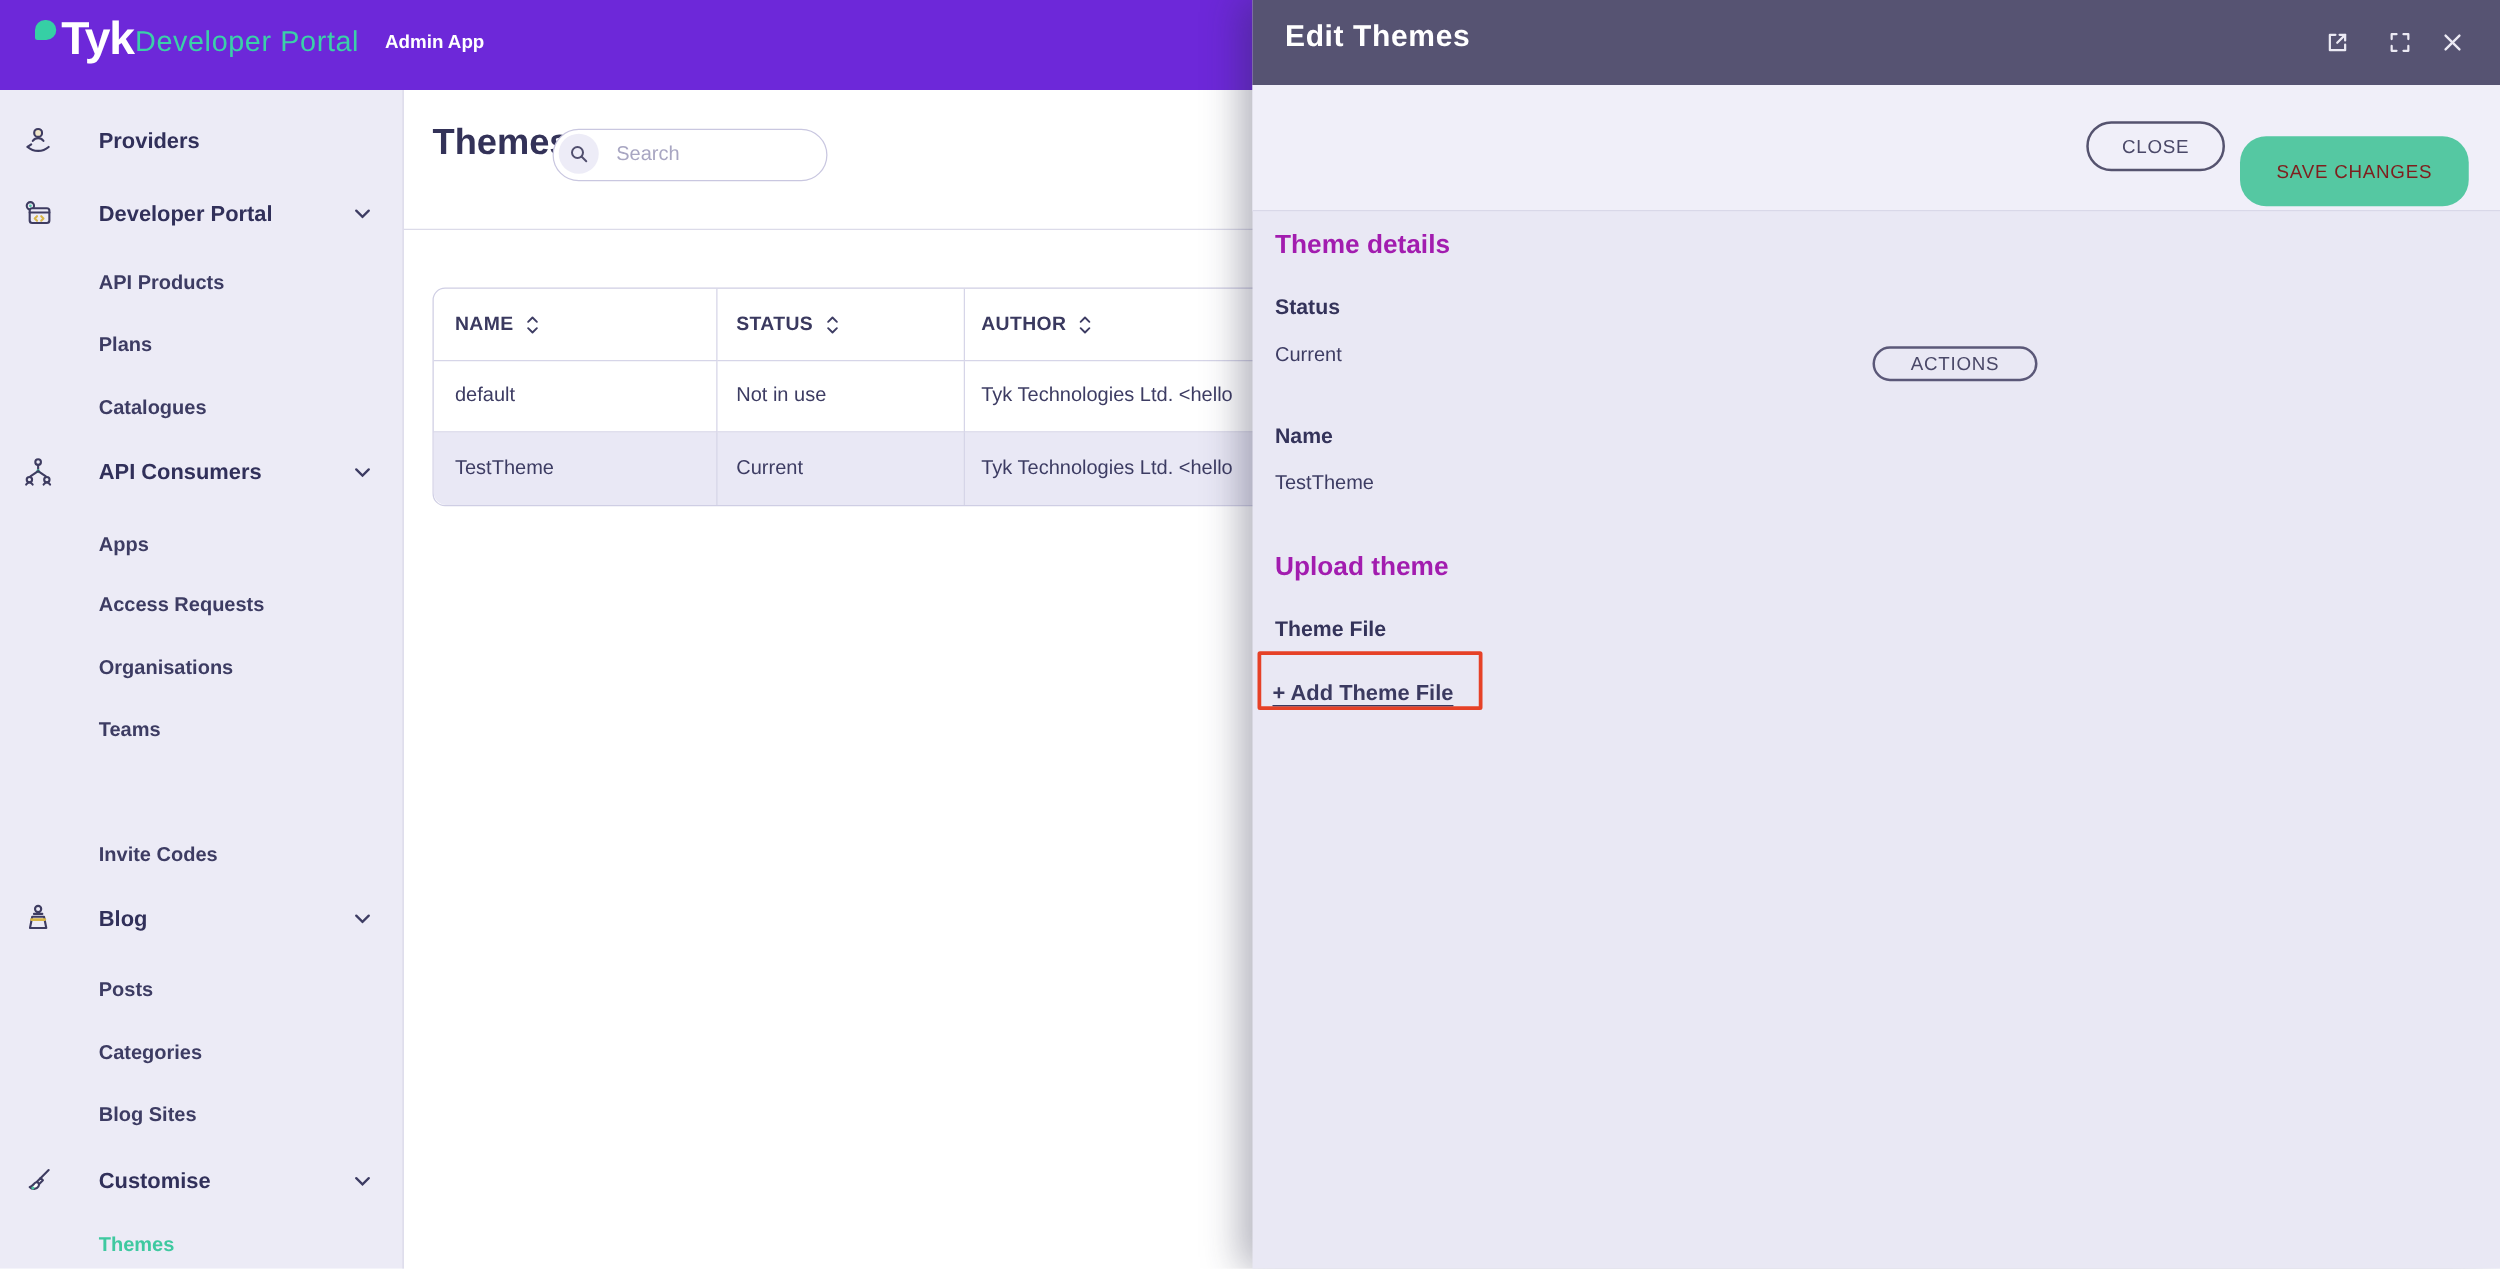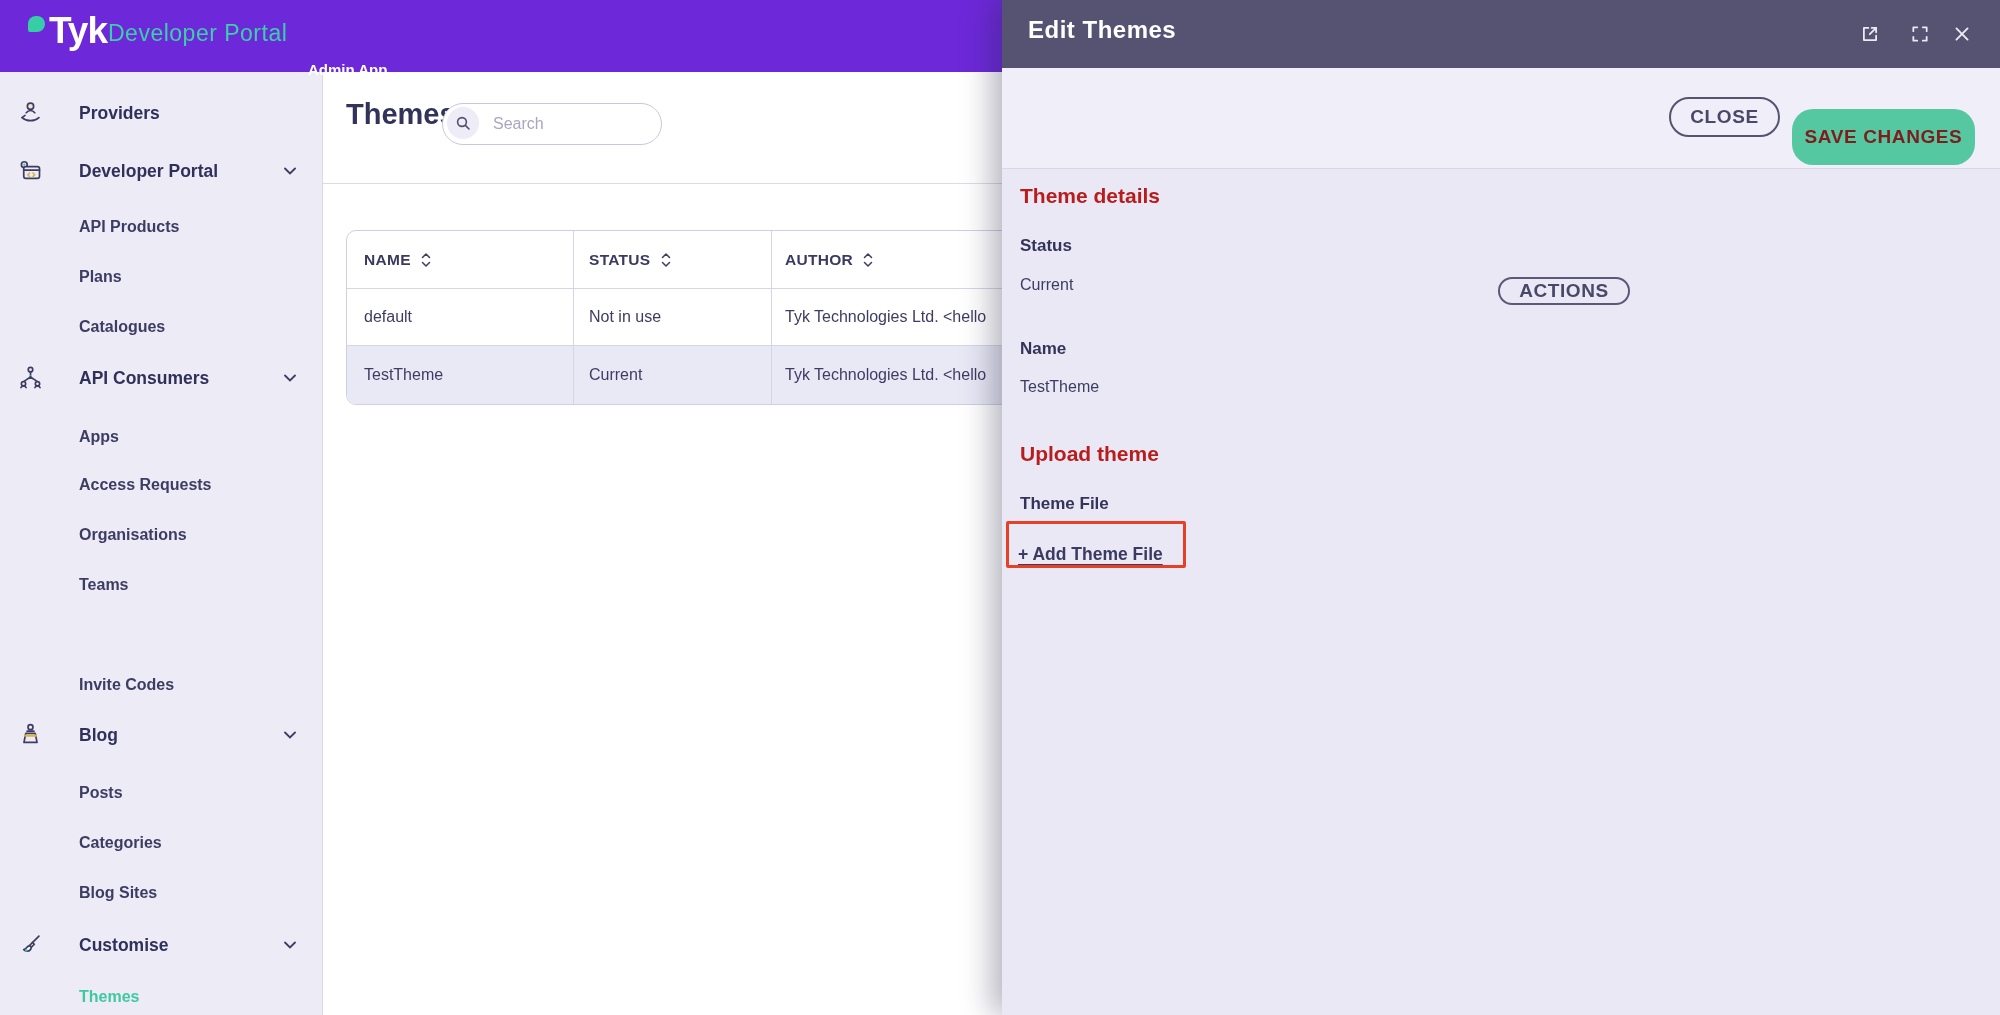--- a/index.html
+++ b/index.html
@@ -8,21 +8,21 @@
     font-family:"Liberation Sans",sans-serif;background:#ffffff;
     -webkit-font-smoothing:antialiased;
   }
   svg{display:block}
 
   
   .app-header{position:absolute;left:0;top:0;width:2000px;height:72px;background:#6d28d9;z-index:3;}
   .logo-leaf{position:absolute;left:0;top:6px;width:17px;height:16px;background:#36cfa5;border-radius:8px 8px 8px 2px;}
   .logo-text{position:absolute;left:21px;top:0;font-size:37px;font-weight:700;color:#ffffff;letter-spacing:-1px;}
   .brand-text{position:absolute;left:108px;top:20px;font-size:23px;font-weight:400;color:#3bd0a8;letter-spacing:0.5px;}
-  .appname-text{position:absolute;left:308px;top:25px;font-size:15px;font-weight:700;color:#ffffff;margin-top:36px;}
+  .appname-text{position:absolute;left:308px;top:25px;font-size:15px;font-weight:700;color:#ffffff;}
 
   
   .sidebar{position:absolute;left:0;top:68px;width:322px;height:947px;background:#ecebf6;border-right:1px solid #d9d8e8;z-index:2;}
   .nav-item{position:absolute;left:0;width:322px;height:34px;cursor:pointer;}
   .nav-icon{position:absolute;left:17px;top:3px;width:27px;height:27px;}
   .nav-label{position:absolute;left:42px;top:50%;transform:translateY(-50%);white-space:nowrap;margin-left:37px;}
   .nav-item.top .nav-label{font-size:17.5px;font-weight:700;color:#31305a;}
   .nav-item.sub .nav-label{font-size:16px;font-weight:600;color:#3d3c63;}
   .nav-item.sub.active .nav-label{color:#3fc9a0;}
   .nav-chev{position:absolute;left:284px;top:50%;transform:translateY(-50%);}
@@ -54,26 +54,26 @@
   
   .drawer{position:absolute;left:1002px;top:0;width:998px;height:1015px;background:#e9e8f4;z-index:10;box-shadow:-10px 0 28px rgba(40,40,70,0.35);}
   .drawer-header{position:absolute;left:0;top:0;width:998px;height:68px;background:#565372;}
   .drawer-title{position:absolute;left:26px;top:16px;font-size:24px;font-weight:600;color:#ffffff;letter-spacing:0.5px;}
   .dh-icon{position:absolute;top:24px;width:20px;height:20px;cursor:pointer;}
   .dh-ext{left:858px;}
   .dh-full{left:908px;}
   .dh-close{left:950px;}
 
   .drawer-btnbar{position:absolute;left:0;top:68px;width:998px;height:100px;background:#f0eff9;border-bottom:1px solid #d9d8e8;}
-  .btn-pill{position:absolute;box-sizing:border-box;border-radius:21px;display:flex;align-items:center;justify-content:center;font-size:19px;font-weight:700;letter-spacing:0.6px;cursor:pointer;}
+  .btn-pill{position:absolute;box-sizing:border-box;border-radius:21px;display:flex;align-items:center;justify-content:center;font-size:15px;font-weight:400;letter-spacing:0.6px;cursor:pointer;}
   .btn-close{left:667px;top:29px;width:111px;height:40px;border:2px solid #55536f;color:#4a4868;background:transparent;}
   .btn-save{left:790px;top:41px;width:183px;height:56px;background:#55c8a2;color:#7f1d1d;border:none;}
   .btn-actions{left:496px;top:277px;width:132px;height:28px;border:2px solid #5b5878;color:#4a4868;background:transparent;border-radius:23px;}
 
-  .d-h2{position:absolute;left:18px;font-size:21px;font-weight:600;color:#b91c1c;}
+  .d-h2{position:absolute;left:18px;font-size:21px;font-weight:600;color:#a21caf;}
   .d-label{position:absolute;left:18px;font-size:17px;font-weight:700;color:#34335a;}
   .d-value{position:absolute;left:18px;font-size:16px;font-weight:400;color:#3d3c63;}
   .hl-themedetails{top:184px;}
   .lb-status{top:236px;}
   .vl-status{top:276px;}
   .lb-name{top:339px;}
   .vl-name{top:378px;}
   .hl-upload{top:442px;}
   .lb-themefile{top:494px;}
 

